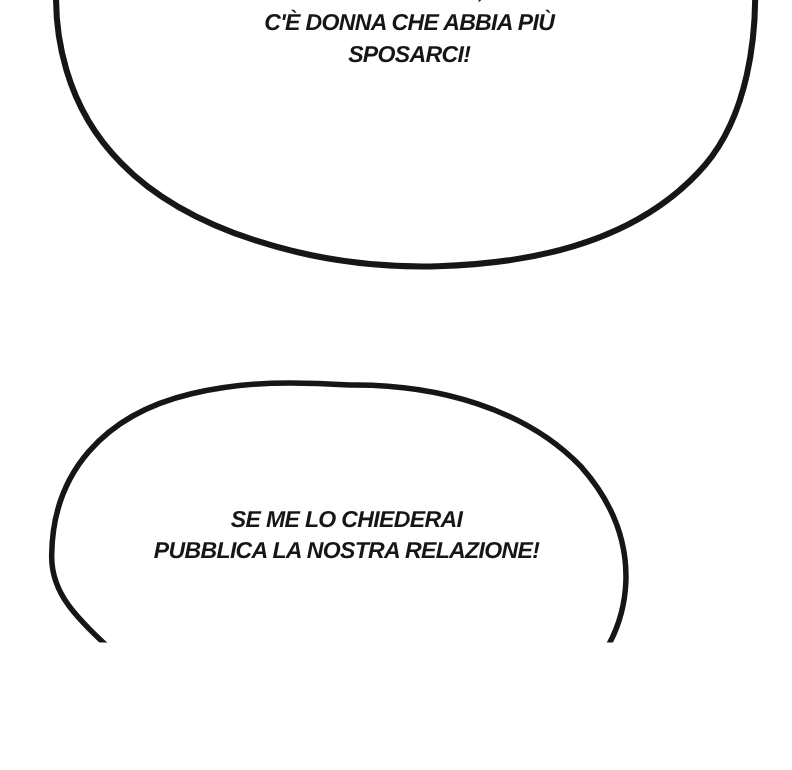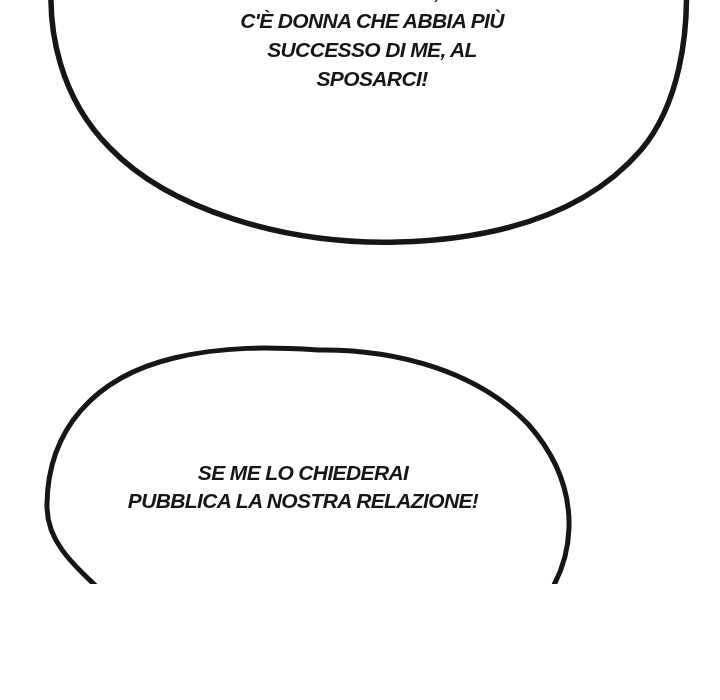--- a/index.html
+++ b/index.html
@@ -37,21 +37,21 @@
     font-weight: 700;
     font-size: 21px;
     letter-spacing: -0.03em;
     white-space: nowrap;
   }
   .bubble-text.top {
     left: 132px; top: -23px; width: 480px;
     line-height: 29px;
   }
   .bubble-text.bottom {
-    left: 63px; top: 459px; width: 480px;
+    left: 75px; top: 459px; width: 480px;
     line-height: 28px;
     text-align: center;
   }
 </style>
 </head>
 <body>
 
 <div class="panel">
 
   <svg class="artwork" width="720" height="700" viewBox="0 0 720 700" aria-hidden="true">
@@ -75,21 +75,20 @@
              C 214 667, 158 644, 113 602
              C 70 562, 46 541, 47 504
              C 48 430, 94 377, 174 358
              C 224 346, 270 347, 318 350
              Z"></path>
   </svg>
 
   <div class="bubble-text top">
     <div>SPOT PUBBLICITARI, E NON</div>
     <div>C'È DONNA CHE ABBIA PIÙ</div>
-    <div>SUCCESSO DI ME, AL</div>
     <div>SPOSARCI!</div>
   </div>
 
   <div class="bubble-text bottom">
     <div>SE ME LO CHIEDERAI</div>
     <div>PUBBLICA LA NOSTRA RELAZIONE!</div>
   </div>
 
 </div>
 

